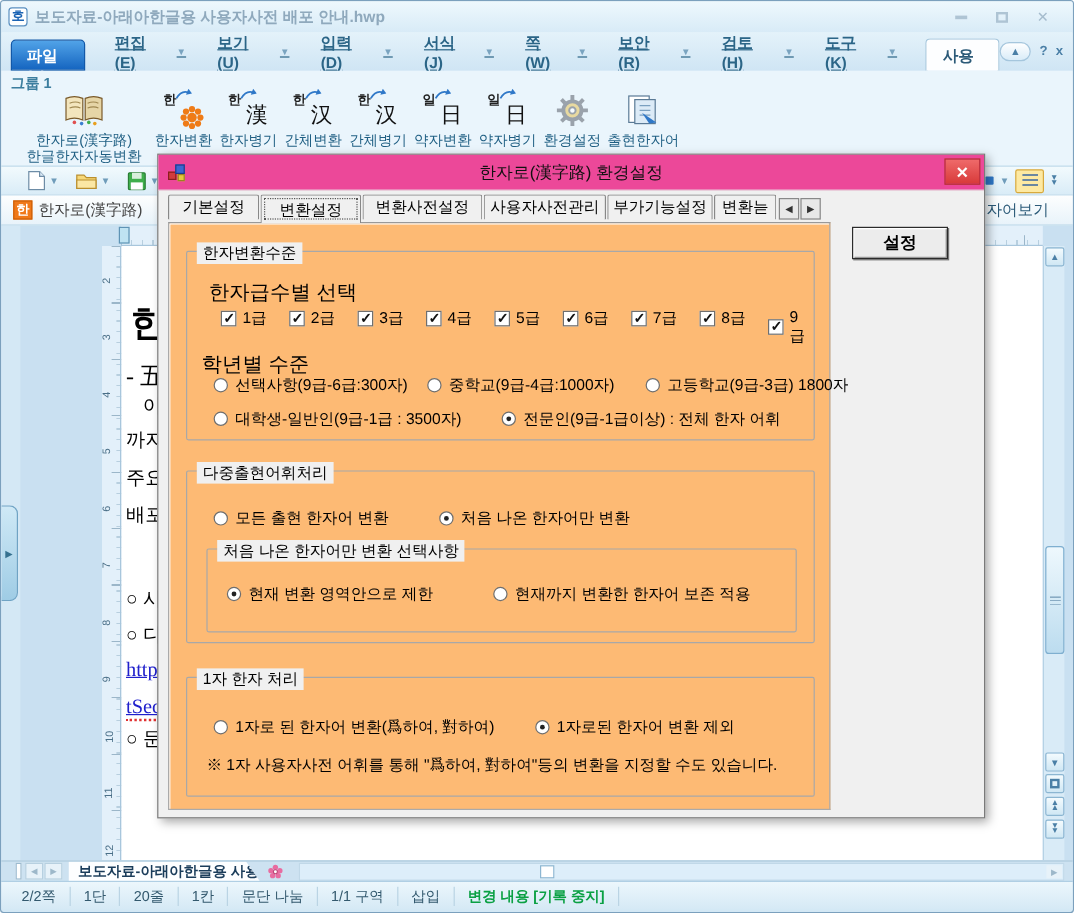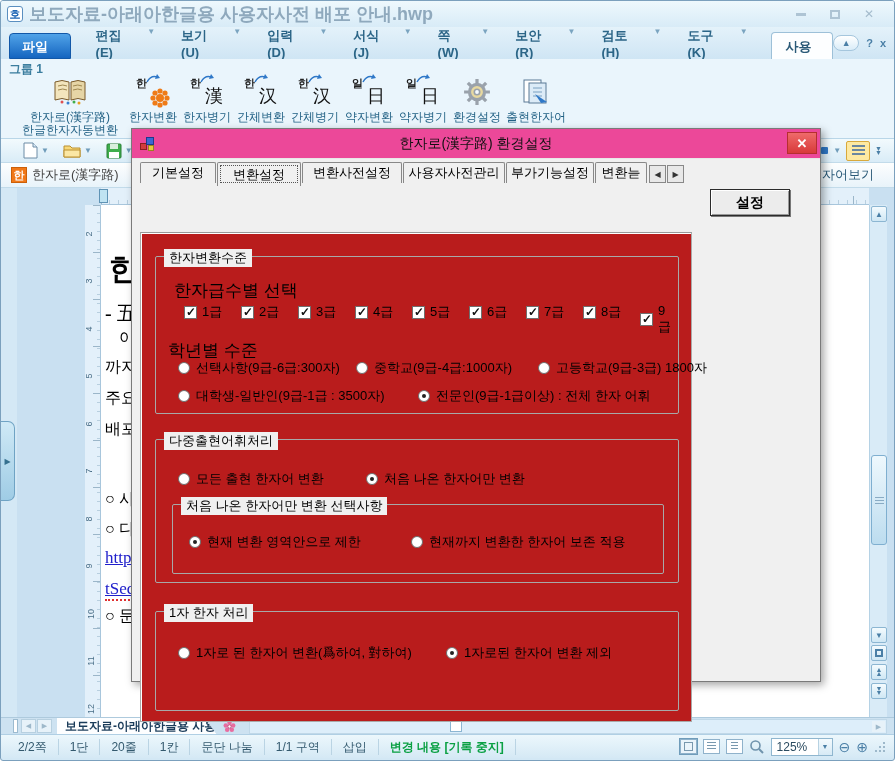--- a/index.html
+++ b/index.html
@@ -9,32 +9,32 @@
     background: linear-gradient(#e9f5fc, #d3e8f5);
     border: 1px solid #7ba0bd; border-radius: 3px; overflow: hidden;
     font-family: "Liberation Sans", sans-serif;
   }
 
   
   #titlebar { position:absolute; left:0; top:0; width:100%; height:26px;
     background: linear-gradient(#eef8fd, #d8ebf7); display:flex; align-items:center; padding:0 6px; }
   #app-icon { width:16px; height:16px; background:#fff; border:1px solid #5a8fc0; border-radius:3px;
     color:#1c64b4; font-size:11px; font-weight:bold; text-align:center; line-height:14px; margin-right:6px; }
-  #title-text { color:#8fa9bd; font-size:18px; font-weight:bold; letter-spacing:0; }
+  #title-text { color:#8fa9bd; font-size:13px; font-weight:bold; letter-spacing:0; }
   #win-controls { margin-left:auto; display:flex; gap:8px; align-items:center; padding-right:6px;}
   .winbtn { width:26px; height:15px; display:flex; align-items:center; justify-content:center; color:#a5bccd; font-size:12px; }
   .winbtn .minbar { width:10px; height:3px; background:#aec4d4; }
   .winbtn .maxbox { width:10px; height:9px; border:2px solid #aec4d4; }
 
   
   #menubar { position:absolute; left:0; top:26px; width:100%; height:32px;
     background: linear-gradient(#e4f2fa, #cfe5f4); display:flex; align-items:center; padding:0 8px; }
   #file-tab { background: linear-gradient(#51a3e8, #1565c0); color:#fff; font-weight:bold; font-size:13px;
     padding:4px 12px; border-radius:4px 4px 0 0; border:1px solid #1258a8; height:26px; margin-top:6px; }
-  .menu-item { color:#2b6587; font-size:13px; font-weight:bold; padding:0 13px; display:flex; align-items:flex-start; gap:20px; }
+  .menu-item { color:#2b6587; font-size:13px; font-weight:bold; padding:0 13px; display:flex; align-items:center; gap:20px;text-decoration:underline; }
   .menu-item .dd { color:#7aa4c0; font-size:8px; }
   #user-tab { background:#fdfeff; border:1px solid #9dc0d8; border-bottom:none; border-radius:4px 4px 0 0;
     color:#2b5a78; font-weight:bold; font-size:13px; padding:5px 14px; height:27px; margin-top:5px; margin-left:10px;}
   #menu-right { margin-left:auto; display:flex; align-items:center; gap:7px; }
   #collapse-btn { width:26px; height:16px; border:1px solid #a5c6dd; border-radius:8px;
     background:linear-gradient(#fff,#d9ecf8); color:#4a7fa6; font-size:9px; text-align:center; line-height:14px; }
   .mini-glyph { color:#4a7fa6; font-size:11px; font-weight:bold; }
 
   
   #ribbon { position:absolute; left:0; top:58px; width:100%; height:80px;
@@ -115,22 +115,22 @@
   #dlg-close { position:absolute; right:3px; top:3px; width:30px; height:22px; background:linear-gradient(#ef6a6a,#d83a3a);
     border:1px solid #b52f2f; color:#fff; font-size:13px; font-weight:bold; display:flex; align-items:center; justify-content:center; }
 
   #dlg-tabs { position:absolute; left:8px; top:33px; height:24px; display:flex; align-items:flex-start; }
   .dtab { height:21px; background:#f0f0f0; border:1px solid #888; border-bottom:none; border-radius:2px 2px 0 0;
     font-size:13px; color:#000; display:flex; align-items:center; justify-content:center; padding:0 10px; margin-right:1px; white-space:nowrap; overflow:hidden;}
   .dtab.active { height:24px; outline:1px dotted #555; outline-offset:-4px; z-index:2; }
   .spin { width:17px; height:18px; background:#e8e8e8; border:1px solid #888; font-size:8px; color:#333;
     display:flex; align-items:center; justify-content:center; margin-left:1px; align-self:center; }
 
-  #tabpage { position:absolute; left:8px; top:56px; width:552px; height:490px; background:#b91c1c;
-    border:1px solid #aaa; border-top:1px solid #999; box-shadow:inset 1px 1px 0 #fff;margin-top:47px; }
+  #tabpage { position:absolute; left:8px; top:56px; width:552px; height:490px; background:#fdba74;
+    border:1px solid #aaa; border-top:1px solid #999; box-shadow:inset 1px 1px 0 #fff; }
   #settings-btn { position:absolute; left:578px; top:60px; width:80px; height:27px;
     background:#ececec; border:1px solid #2b2b2b; box-shadow:inset 1px 1px 0 #fff, inset -1px -1px 0 #999, 1px 1px 0 #777;
     font-size:14px; font-weight:bold; color:#000; text-align:center; line-height:25px; }
 
   .groupbox { position:absolute; border:1px solid #a8a8a8; border-radius:2px; }
   .groupbox > .gtitle { position:absolute; left:8px; top:-8px; background:#f0f0f0; padding:0 5px; font-size:13px; color:#000; }
   .sublabel { position:absolute; font-size:17px; color:#000; }
 
   .cb { position:absolute; display:flex; align-items:center; gap:5px; font-size:13px; color:#000; }
   .cb .box { width:13px; height:13px; background:#fff; border:1px solid #6f6f6f; position:relative; flex:none; }
@@ -596,20 +596,21 @@
       <div class="groupbox" style="left:14px; top:378px; width:524px; height:100px;">
         <span class="gtitle">1자 한자 처리</span>
         <div class="radio" style="left:22px;  top:32px;">
             <span class="circ"></span>
             <span>1자로 된 한자어 변환(爲하여, 對하여)</span>
           </div>
         <div class="radio on" style="left:290px; top:32px;">
             <span class="circ"></span>
             <span>1자로된 한자어 변환 제외</span>
           </div>
+        <div class="note" style="left:16px; top:64px;">※ 1자 사용자사전 어휘를 통해 "爲하여, 對하여"등의 변환을 지정할 수도 있습니다.</div>
       </div>
 
     </div>
   </div>
 
   <div id="doctabbar">
     <div id="tab-slider"></div>
     <div id="tab-scroll-left">◀</div>
     <div id="tab-scroll-right">▶</div>
     <div id="doctab">보도자료-아래아한글용 사용자사...</div>
@@ -631,37 +632,15 @@
 
   <div id="statusbar">
     <div class="sitem" style="margin-left:6px;">2/2쪽</div>
     <div class="sitem">1단</div>
     <div class="sitem">20줄</div>
     <div class="sitem">1칸</div>
     <div class="sitem">문단 나눔</div>
     <div class="sitem">1/1 구역</div>
     <div class="sitem">삽입</div>
     <div id="change-status">변경 내용 [기록 중지]</div>
-    <div id="status-right">
-      <div class="viewicon sel">
-          <span style="width:9px;height:9px;border:1px solid #7898ae;"></span>
-        </div>
-      <div class="viewicon">
-          <span class="vlines"></span>
-        </div>
-      <div class="viewicon">
-          <span class="vlines" style="width:7px;"></span>
-        </div>
-      <svg width="16" height="16" viewBox="0 0 16 16">
-        <circle cx="6.5" cy="6.5" r="4.5" fill="none" stroke="#6f93ad" stroke-width="1.6"></circle>
-        <line x1="10" y1="10" x2="14" y2="14" stroke="#6f93ad" stroke-width="2"></line>
-      </svg>
-      <div id="zoom-box">
-        <span>125%</span>
-        <span class="zdd">▼</span>
-      </div>
-      <span class="zoombtn">⊖</span>
-      <span class="zoombtn">⊕</span>
-      <div id="resize-grip"></div>
-    </div>
   </div>
 
 </div>
 
 </body></html>

